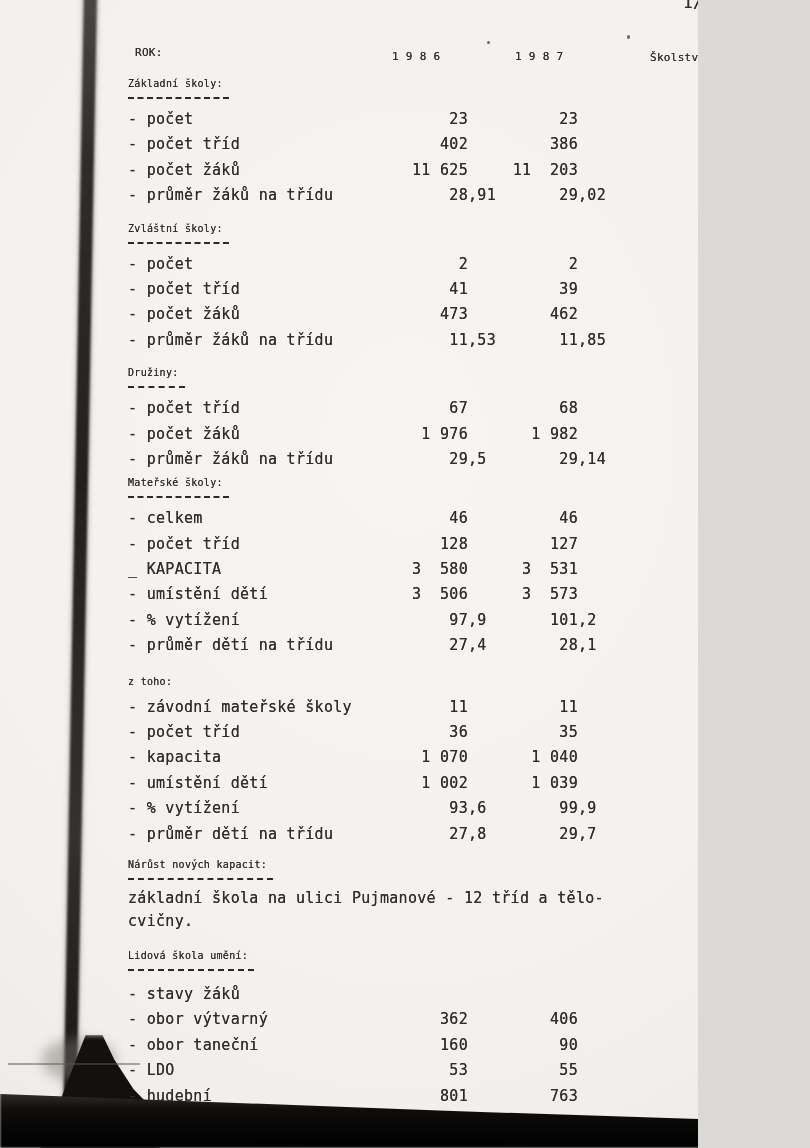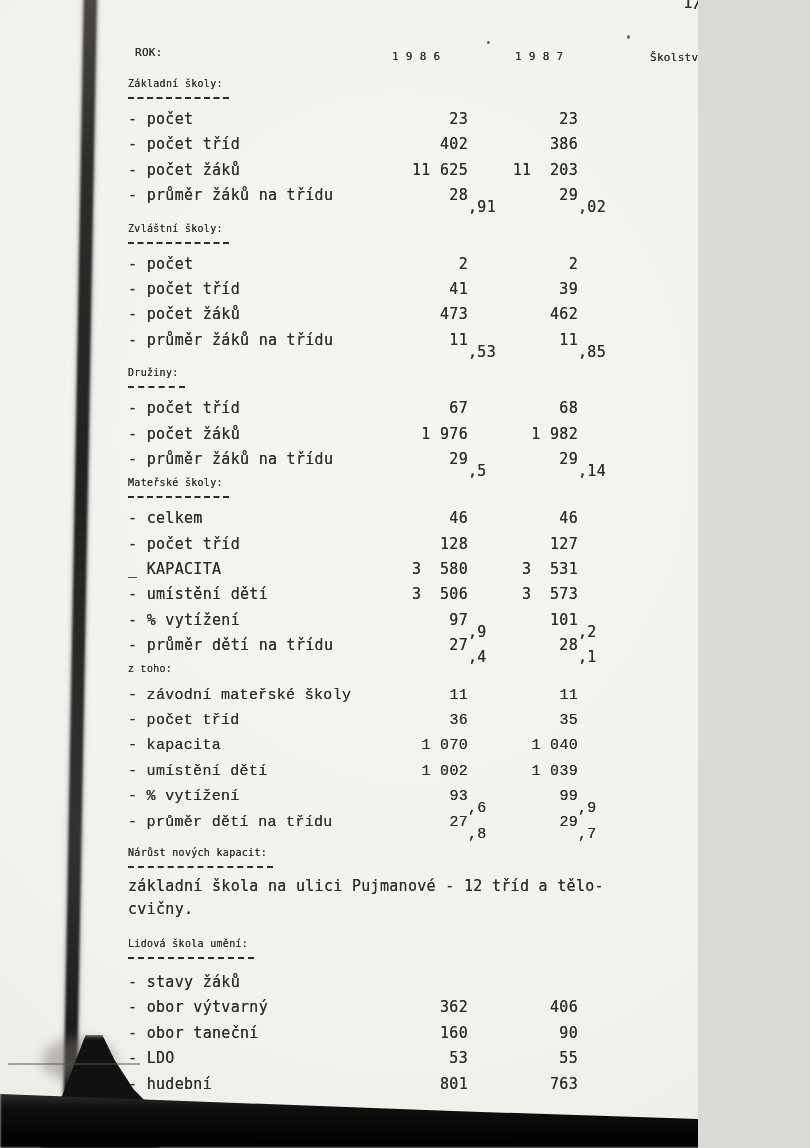--- a/index.html
+++ b/index.html
@@ -53,29 +53,29 @@
   
   .content{position:absolute;left:128px;top:72px;width:600px;font-size:15px;}
   .section{}
   .sec-title{display:inline-block;font-size:10px;line-height:20px;
     border-bottom:2px dashed #2b2a28;padding-bottom:3px;padding-right:6px;}
   .sec-title.plain{border-bottom:none;padding-bottom:0;padding-right:0;}
   .rows{margin-top:8px;}
   .row{display:grid;grid-template-columns:272px 68px 110px;line-height:25.4px;height:25.4px;}
   .row .lbl{white-space:pre;}
   .vcell{position:relative;text-align:right;white-space:pre;}
-  .vdec{position:absolute;left:100%;top:12px;white-space:pre;}
+  .vdec{position:absolute;left:100%;top:0;white-space:pre;}
   .para{margin-top:7px;line-height:23px;white-space:pre;}
 
   
   .s-zakladni-skoly{margin-top:1px;}
   .s-zvlastni-skoly{margin-top:9px;}
   .s-druziny{margin-top:9px;}
   .s-materske-skoly{}
-  .s-z-toho{margin-top:1px;font-family:Liberation Mono, monospace;}
+  .s-z-toho{margin-top:12px;}
   .s-z-toho .rows{margin-top:3px;}
   .s-narust-novych-kapacit{margin-top:7px;}
   .s-lidova-skola-umeni{margin-top:12px;}
   .s-lidova-skola-umeni .rows{margin-top:11px;}
 </style>
 </head>
 <body>
 
 <div class="scan-root">
 

